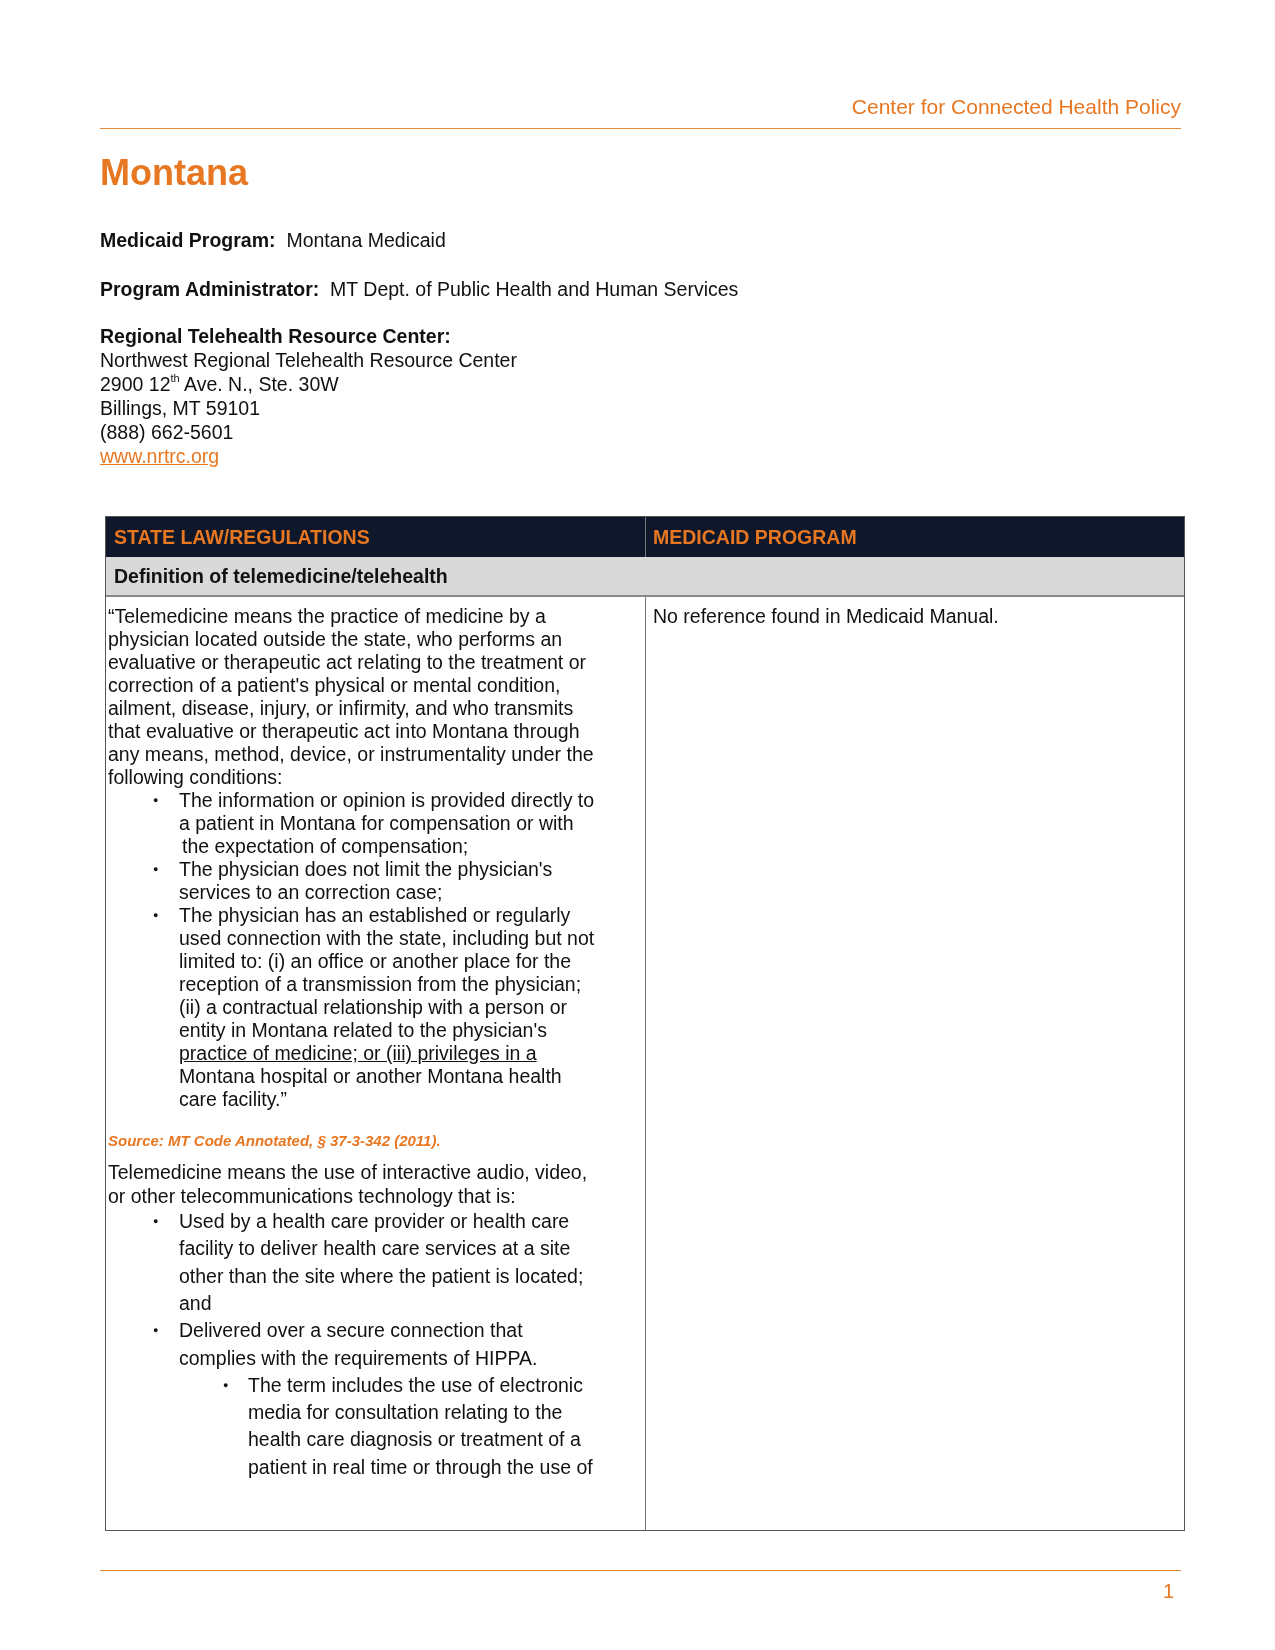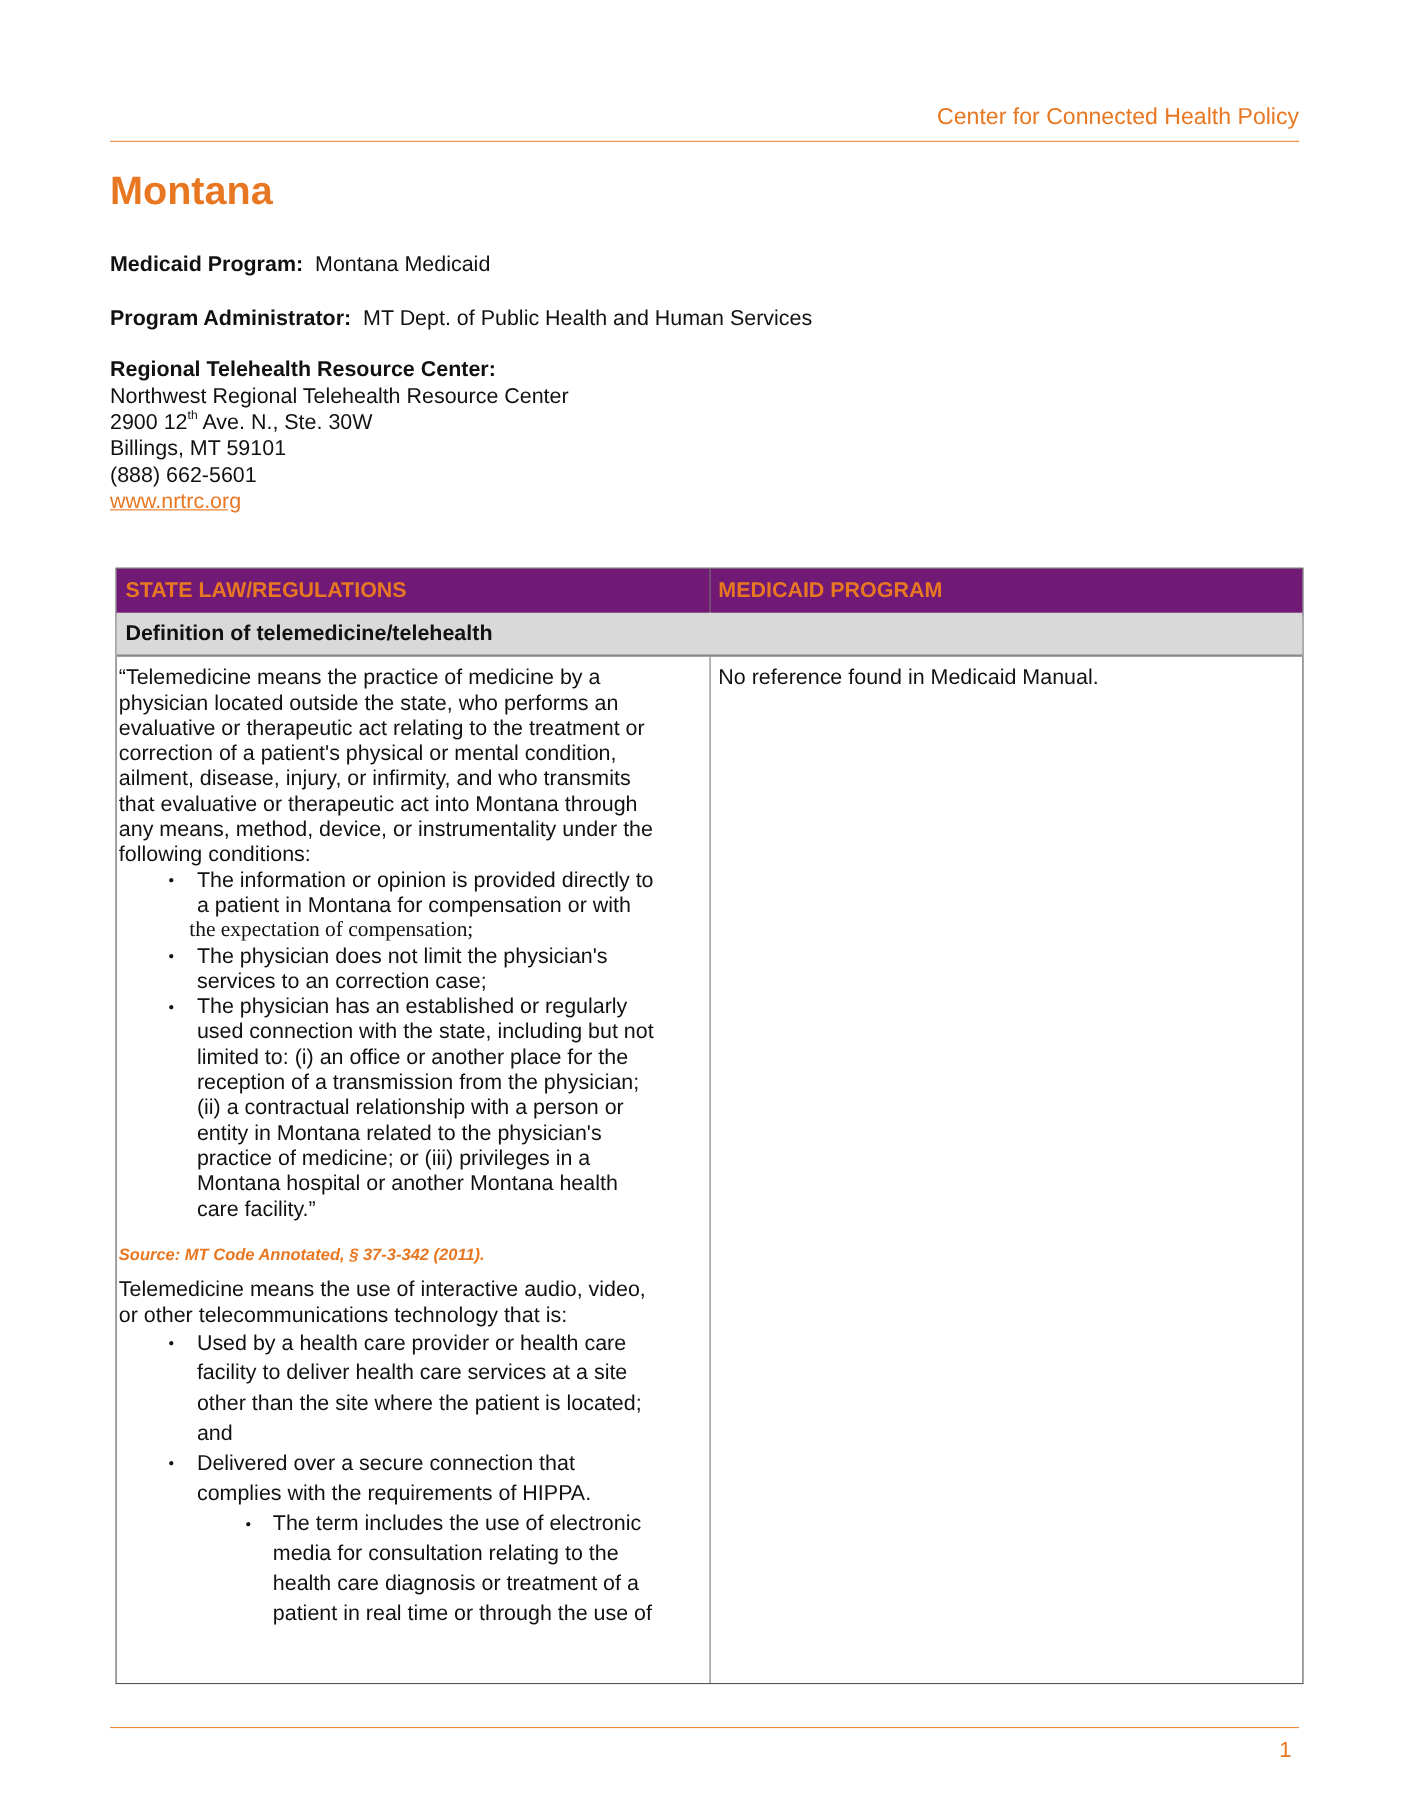--- a/index.html
+++ b/index.html
@@ -15,21 +15,21 @@
 
   #title { left: 100px; top: 152px; font-size: 36px; font-weight: bold; text-align: center; }
 
   .info { left: 100px; font-size: 19.5px; white-space: nowrap; }
   .info b { font-weight: bold; }
   .line { left: 100px; font-size: 19.5px; white-space: nowrap; }
   sup { font-size: 11px; vertical-align: 9px; line-height: 0; }
   a.link { color: #e87722; text-decoration: underline; }
 
   #table { left: 105px; top: 516px; width: 1080px; height: 1015px; border: 1.5px solid #555; box-sizing: border-box; }
-  #th-row { position: absolute; left: 0; top: 0; width: 100%; height: 44px; background: #701a75; border-bottom: 1.5px solid #777; box-sizing: border-box; }
+  #th-row { position: absolute; left: 0; top: 0; width: 100%; height: 44px; background: #0f172a; border-bottom: 1.5px solid #777; box-sizing: border-box; }
   .th { position: absolute; top: 0; height: 38px; line-height: 40px; font-weight: bold; font-size: 19.5px; color: #e87722; white-space: nowrap; }
   #th-left { left: 8px; }
   #th-right { left: 547px; }
   #col-div { position: absolute; left: 539px; top: 0; width: 0; height: 100%; border-left: 1.5px solid #777; }
   #sec-row { position: absolute; left: 0; top: 40px; width: 100%; height: 40px; background: #d9d9d9; border-bottom: 2.5px solid #888; box-sizing: border-box; z-index: 2; }
   #sec-label { position: absolute; left: 8px; top: 0; line-height: 38px; font-weight: bold; font-size: 19.5px; white-space: nowrap; }
 
   .cell-text { position: absolute; font-size: 19.5px; white-space: nowrap; line-height: 24px; }
   .bullet { position: absolute; font-size: 16px; line-height: 24px; }
   #source { font-size: 15px; font-weight: bold; font-style: italic; color: #e87722; }
@@ -75,32 +75,32 @@
       <div class="cell-text" style="left: 2px; top: 110px;">physician located outside the state, who performs an</div>
       <div class="cell-text" style="left: 2px; top: 133px;">evaluative or therapeutic act relating to the treatment or</div>
       <div class="cell-text" style="left: 2px; top: 156px;">correction of a patient's physical or mental condition,</div>
       <div class="cell-text" style="left: 2px; top: 179px;">ailment, disease, injury, or infirmity, and who transmits</div>
       <div class="cell-text" style="left: 2px; top: 202px;">that evaluative or therapeutic act into Montana through</div>
       <div class="cell-text" style="left: 2px; top: 225px;">any means, method, device, or instrumentality under the</div>
       <div class="cell-text" style="left: 2px; top: 248px;">following conditions:</div>
       <div class="bullet" style="left: 47px; top: 271px; font-size: 9px;">●</div>
       <div class="cell-text" style="left: 73px; top: 271px;">The information or opinion is provided directly to</div>
       <div class="cell-text" style="left: 73px; top: 294px;">a patient in Montana for compensation or with</div>
-      <div class="cell-text" style="left: 66px; top: 317px; font-family: Liberation Serif, serif;">the expectation of compensation;</div>
+      <div class="cell-text" style="left: 76px; top: 317px;">the expectation of compensation;</div>
       <div class="bullet" style="left: 47px; top: 340px; font-size: 9px;">●</div>
       <div class="cell-text" style="left: 73px; top: 340px;">The physician does not limit the physician's</div>
       <div class="cell-text" style="left: 73px; top: 363px;">services to an correction case;</div>
       <div class="bullet" style="left: 47px; top: 386px; font-size: 9px;">●</div>
       <div class="cell-text" style="left: 73px; top: 386px;">The physician has an established or regularly</div>
       <div class="cell-text" style="left: 73px; top: 409px;">used connection with the state, including but not</div>
       <div class="cell-text" style="left: 73px; top: 432px;">limited to: (i) an office or another place for the</div>
       <div class="cell-text" style="left: 73px; top: 455px;">reception of a transmission from the physician;</div>
       <div class="cell-text" style="left: 73px; top: 478px;">(ii) a contractual relationship with a person or</div>
       <div class="cell-text" style="left: 73px; top: 501px;">entity in Montana related to the physician's</div>
-      <div class="cell-text" style="left: 73px; top: 524px;">practice of medicine; or (iii) privileges in a</div>
+      <div class="cell-text" style="left: 73px; top: 524px; text-decoration: underline;">practice of medicine; or (iii) privileges in a</div>
       <div class="cell-text" style="left: 73px; top: 547px;">Montana hospital or another Montana health</div>
       <div class="cell-text" style="left: 73px; top: 570px;">care facility.”</div>
       <div class="cell-text" id="source" style="left: 2px; top: 612px;">Source: MT Code Annotated, § 37-3-342 (2011).</div>
       <div class="cell-text" style="left: 2px; top: 643px;">Telemedicine means the use of interactive audio, video,</div>
       <div class="cell-text" style="left: 2px; top: 666.5px;">or other telecommunications technology that is:</div>
       <div class="bullet" style="left: 47px; top: 692px; font-size: 9px;">●</div>
       <div class="cell-text" style="left: 73px; top: 692px;">Used by a health care provider or health care</div>
       <div class="cell-text" style="left: 73px; top: 719.3px;">facility to deliver health care services at a site</div>
       <div class="cell-text" style="left: 73px; top: 746.6px;">other than the site where the patient is located;</div>
       <div class="cell-text" style="left: 73px; top: 773.9px;">and</div>

